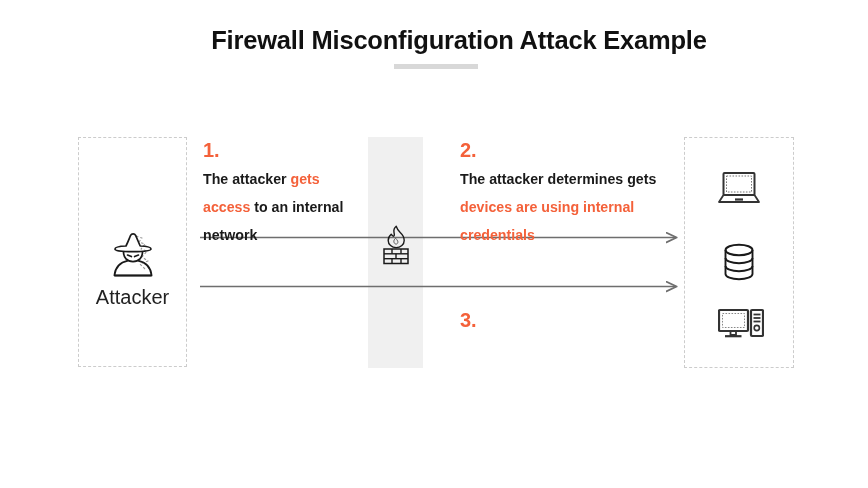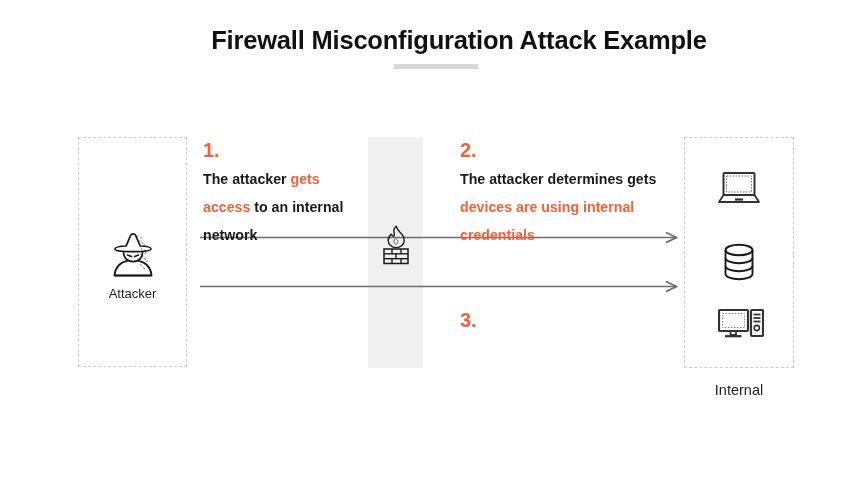--- a/index.html
+++ b/index.html
@@ -81,21 +81,21 @@
     top: 231px;
     width: 58px;
     height: 47px;
   }
   .attacker-label {
     position: absolute;
     left: 78px;
     top: 286px;
     width: 109px;
     text-align: center;
-    font-size: 13px;
+    font-size: 20px;
     color: #222222;
   }
 
   
   .res-icon {
     position: absolute;
     left: 718px;
   }
   .res-laptop { top: 172px; width: 42px; height: 33px; }
   .res-db     { top: 243px; width: 36px; height: 38px; left: 721px;}
@@ -236,21 +236,20 @@
   <line x1="7" y1="28.2" x2="23.5" y2="28.2" stroke="#333333" stroke-width="2.2"></line>
 
   <rect x="33" y="2" width="12" height="26" rx="1" fill="none" stroke="#333333" stroke-width="2.2"></rect>
   <line x1="35.5" y1="6.5" x2="42.5" y2="6.5" stroke="#333333" stroke-width="1.8"></line>
   <line x1="35.5" y1="10" x2="42.5" y2="10" stroke="#333333" stroke-width="1.8"></line>
   <line x1="35.5" y1="13.5" x2="42.5" y2="13.5" stroke="#333333" stroke-width="1.8"></line>
   <circle cx="38.8" cy="20" r="2.6" fill="none" stroke="#333333" stroke-width="1.6"></circle>
 </svg>
 
 <div class="resources-label">
-  <div>Internal</div>
 </div>
 
 <div class="step step-1">
   <div class="step-num">1.</div>
   <div class="step-text">
     <span>The attacker </span><span class="hl">gets</span>
     <span class="hl">access</span><span> to an</span>
     <span>internal network</span>
   </div>
 </div>

